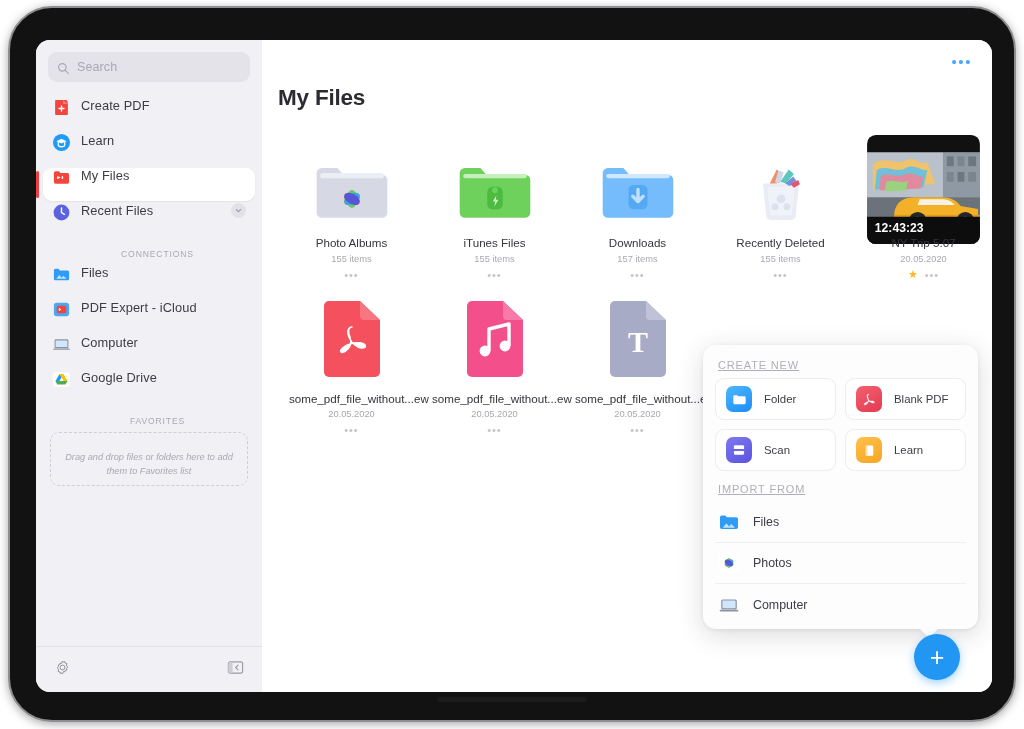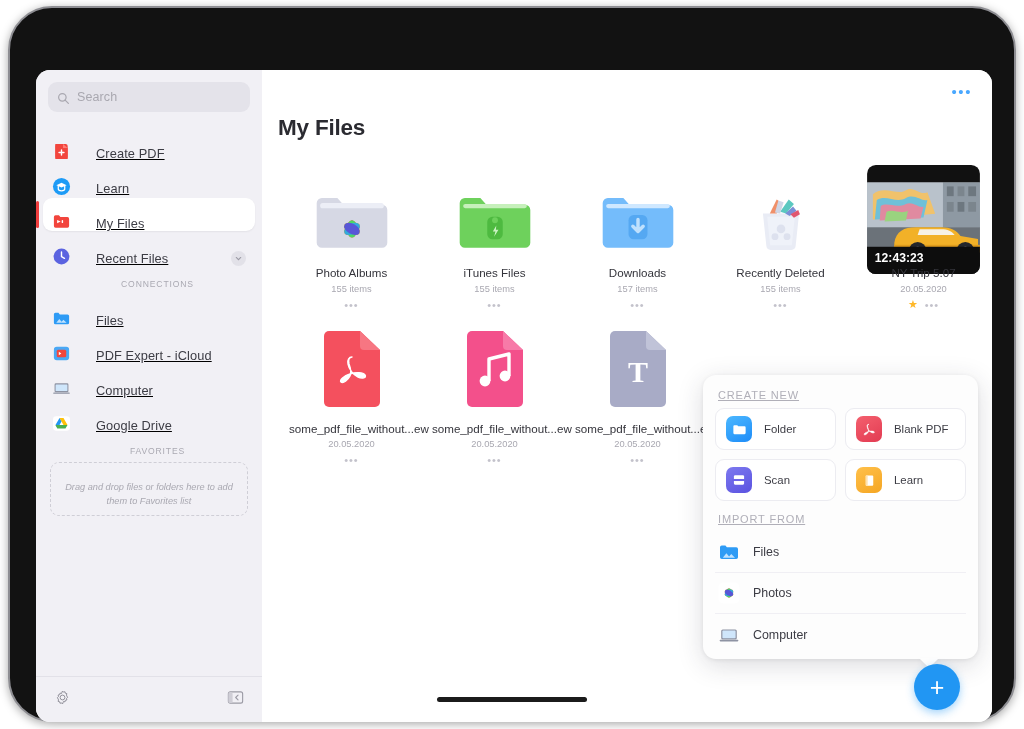--- a/index.html
+++ b/index.html
@@ -19,21 +19,20 @@
     border: 2px solid #8e8e93;
     box-shadow: 0 2px 10px rgba(0,0,0,.35);
   }
   #screen {
     position: absolute; left: 26px; top: 32px;
     width: 956px; height: 652px;
     background: #ffffff;
     border-radius: 14px;
     overflow: hidden;
     display: flex;
-    margin-top: 30px;
   }
   #home-indicator {
     position: absolute; left: 50%; transform: translateX(-50%);
     bottom: 18px; width: 150px; height: 5px;
     background: #1b1b1b; border-radius: 3px;
   }
 
   
   #sidebar {
     width: 226px; height: 100%;
@@ -47,25 +46,24 @@
     height: 30px; border-radius: 9px;
     background: #e4e3ea;
     display: flex; align-items: center;
     padding: 0 9px; gap: 7px;
   }
   .search-box .ph {
     font-size: 12.5px; color: #a9a8b0; letter-spacing: .1px;
   }
   .nav-list { padding: 8px 0 0 0; flex: 0 0 auto; }
   .nav-item {
-    display: flex; align-items: flex-end; gap: 25px;
+    display: flex; align-items: flex-start; gap: 10px;
     height: 33px; margin: 2px 7px; padding: 0 9px;
     border-radius: 9px; position: relative;
     cursor: pointer;
-    text-decoration: underline;
   }
   .nav-item .label {
     font-size: 12.8px; color: #3c3c44; letter-spacing: .1px;
   }
   .nav-item.selected {
     background: #ffffff;
     box-shadow: 0 1px 2px rgba(0,0,0,.06);
   }
   .nav-item.selected::before {
     content: ""; position: absolute; left: -7px; top: 3px;

